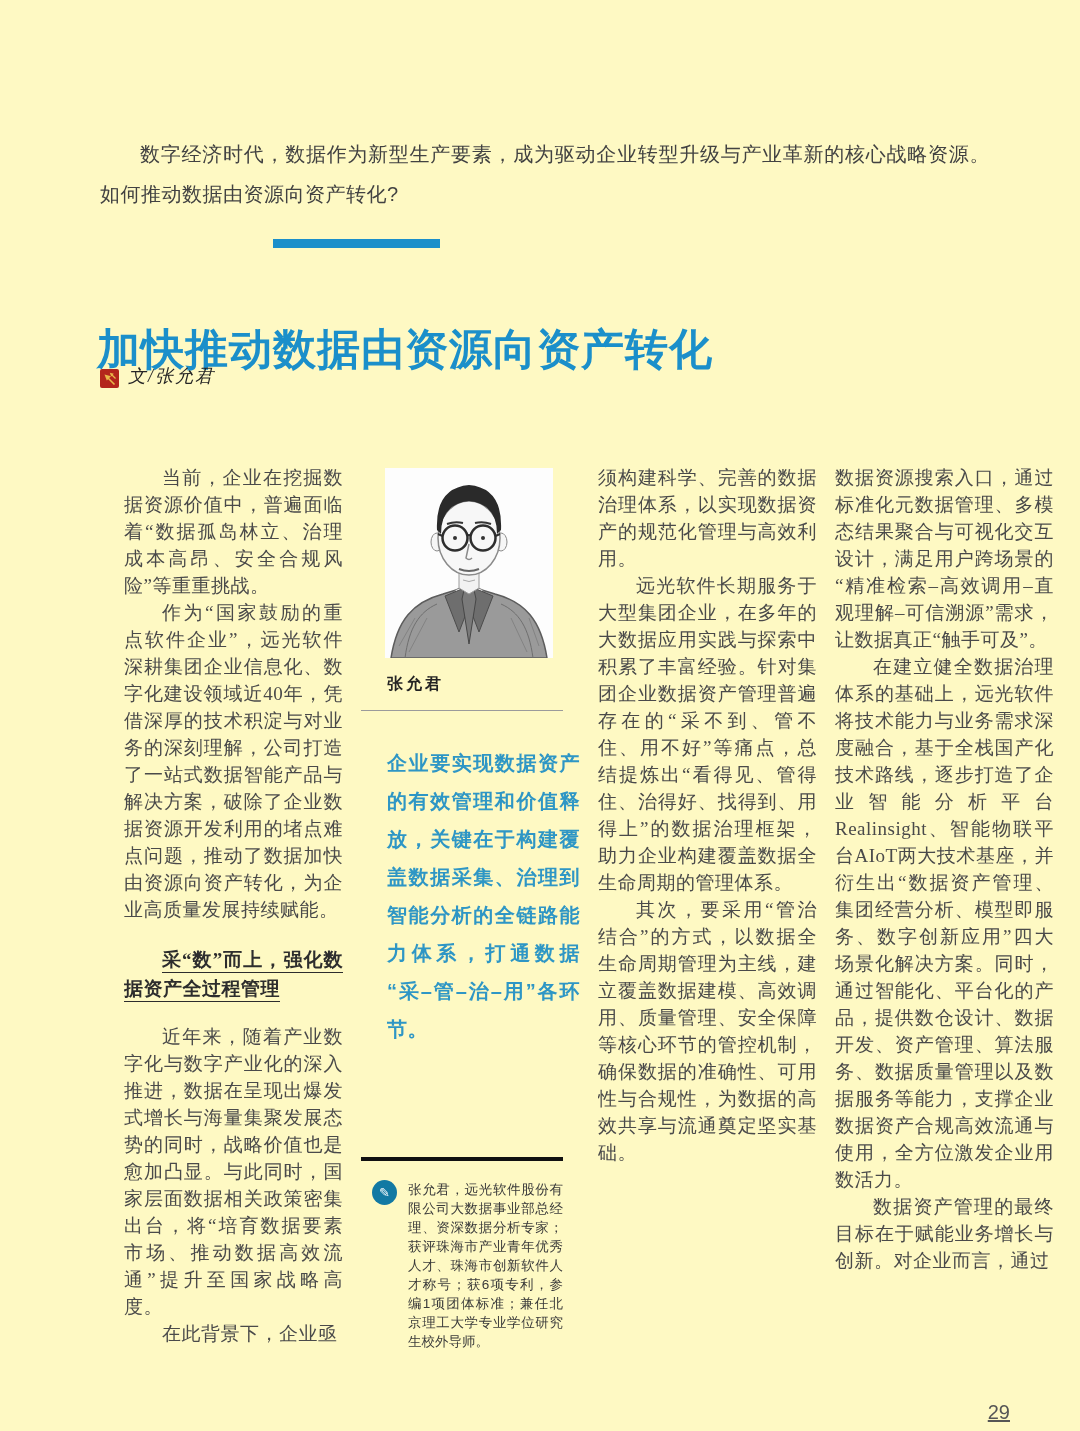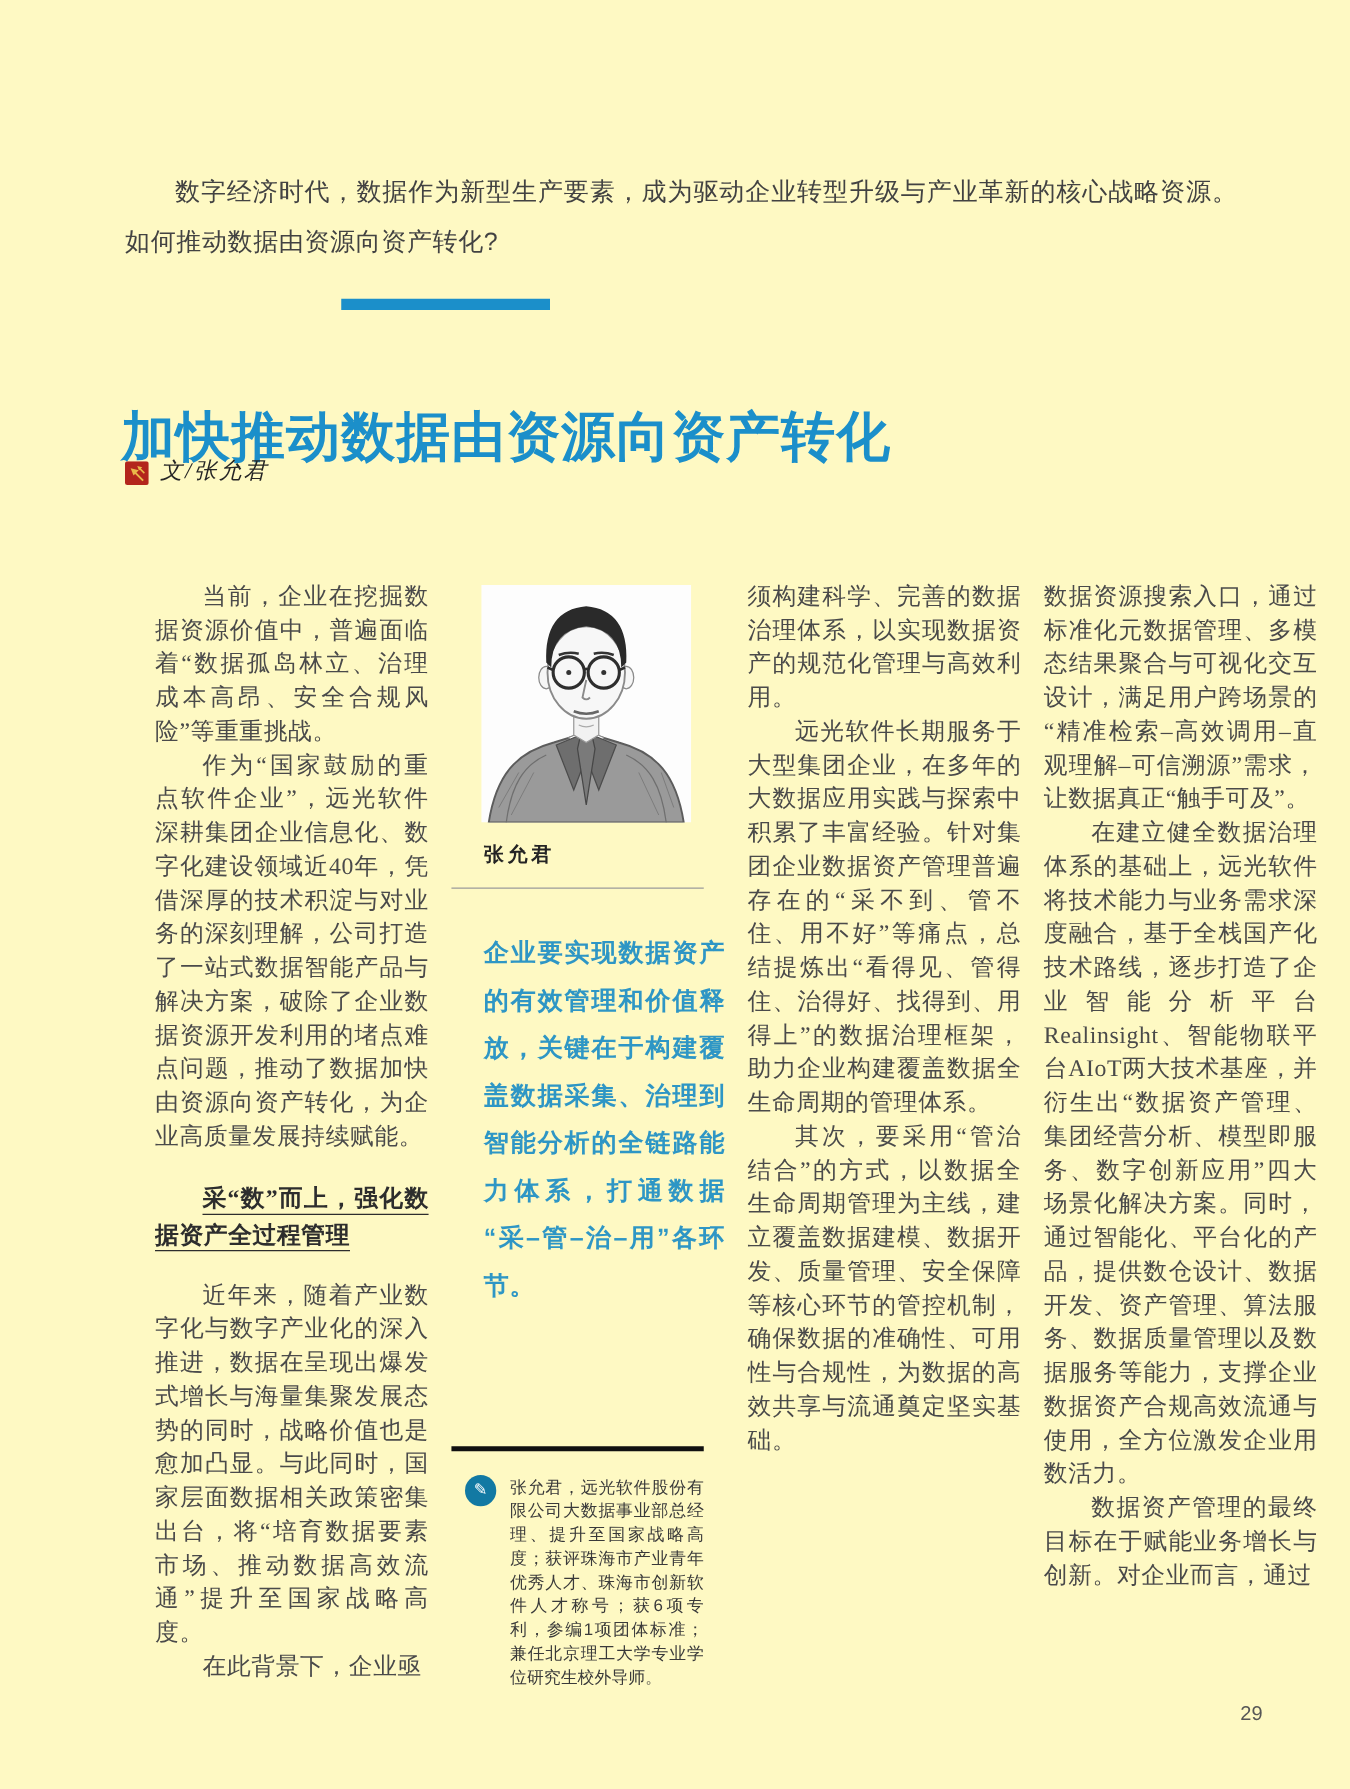--- a/index.html
+++ b/index.html
@@ -63,22 +63,22 @@
     color:#ffffff; font-size:13px; line-height:25px; text-align:center;
     font-family:"DejaVu Sans", sans-serif;
   }
   .bio-text {
     margin-left:11px; width:155px;
     font-family:"Liberation Sans", sans-serif;
     font-size:13.5px; line-height:19px; color:#3a3a3a; text-align:justify;
   }
   
   .page-num {
-    position:absolute; right:70px; top:1363px;
-    font-family:"Liberation Sans", sans-serif; font-size:16px; color:#565656;
+    position:absolute; right:70px; top:1401px;
+    font-family:"Liberation Sans", sans-serif; font-size:20px; color:#565656;text-decoration:underline;
   }
 </style>
 </head>
 <body>
 
 <div class="page">
 
   <p class="intro">数字经济时代，数据作为新型生产要素，成为驱动企业转型升级与产业革新的核心战略资源。如何推动数据由资源向资产转化?</p>
 
   <div class="accent-bar" style="background:#1b8fca;"></div>
@@ -151,30 +151,30 @@
         </svg>
       </div>
       <div class="photo-caption">张允君</div>
       <div class="caption-rule"></div>
       <p class="pull-quote" style="color:#2e96c5;">企业要实现数据资产的有效管理和价值释放，关键在于构建覆盖数据采集、治理到智能分析的全链路能力体系，打通数据“采–管–治–用”各环节。</p>
 
       <div class="bio-box">
         <div class="bio-bar"></div>
         <div class="bio-body">
           <div class="bio-icon" style="background:#1279a3;">✎</div>
-          <div class="bio-text">张允君，远光软件股份有限公司大数据事业部总经理、提升至国家战略高度；获评珠海市产业青年优秀人才、珠海市创新软件人才称号；获6项专利，参编1项团体标准；兼任北京理工大学专业学位研究生校外导师。</div>
+          <div class="bio-text">张允君，远光软件股份有限公司大数据事业部总经理、资深数据分析专家；获评珠海市产业青年优秀人才、珠海市创新软件人才称号；获6项专利，参编1项团体标准；兼任北京理工大学专业学位研究生校外导师。</div>
         </div>
 
       </div>
     </div>
 
     <div class="col">
       <p class="body-p no-indent">须构建科学、完善的数据治理体系，以实现数据资产的规范化管理与高效利用。</p>
       <p class="body-p">远光软件长期服务于大型集团企业，在多年的大数据应用实践与探索中积累了丰富经验。针对集团企业数据资产管理普遍存在的“采不到、管不住、用不好”等痛点，总结提炼出“看得见、管得住、治得好、找得到、用得上”的数据治理框架，助力企业构建覆盖数据全生命周期的管理体系。</p>
-      <p class="body-p">其次，要采用“管治结合”的方式，以数据全生命周期管理为主线，建立覆盖数据建模、数据开发、质量管理、安全保障等核心环节的管控机制，确保数据的准确性、可用性与合规性，为数据的高效共享与流通奠定坚实基础。</p>
+      <p class="body-p">其次，要采用“管治结合”的方式，以数据全生命周期管理为主线，建立覆盖数据建模、高效调用、质量管理、安全保障等核心环节的管控机制，确保数据的准确性、可用性与合规性，为数据的高效共享与流通奠定坚实基础。</p>
 
     </div>
 
     <div class="col">
       <p class="body-p no-indent">数据资源搜索入口，通过标准化元数据管理、多模态结果聚合与可视化交互设计，满足用户跨场景的“精准检索–高效调用–直观理解–可信溯源”需求，让数据真正“触手可及”。</p>
       <p class="body-p">在建立健全数据治理体系的基础上，远光软件将技术能力与业务需求深度融合，基于全栈国产化技术路线，逐步打造了企业智能分析平台 Realinsight、智能物联平台AIoT两大技术基座，并衍生出“数据资产管理、集团经营分析、模型即服务、数字创新应用”四大场景化解决方案。同时，通过智能化、平台化的产品，提供数仓设计、数据开发、资产管理、算法服务、数据质量管理以及数据服务等能力，支撑企业数据资产合规高效流通与使用，全方位激发企业用数活力。</p>
       <p class="body-p">数据资产管理的最终目标在于赋能业务增长与创新。对企业而言，通过</p>
     </div>
 
   </div>

